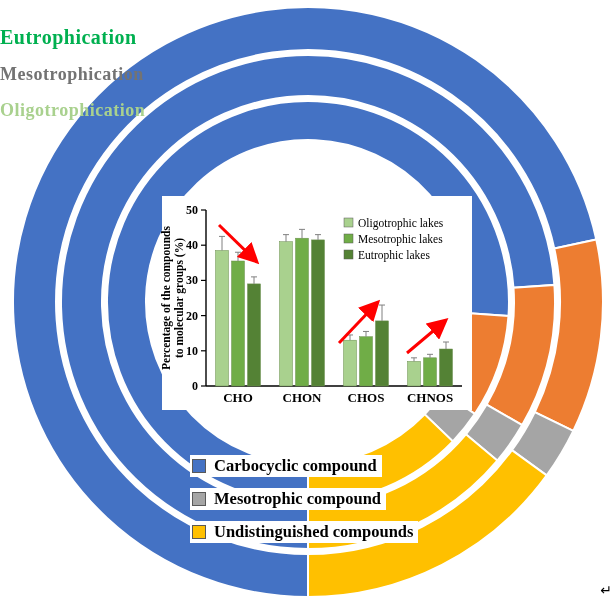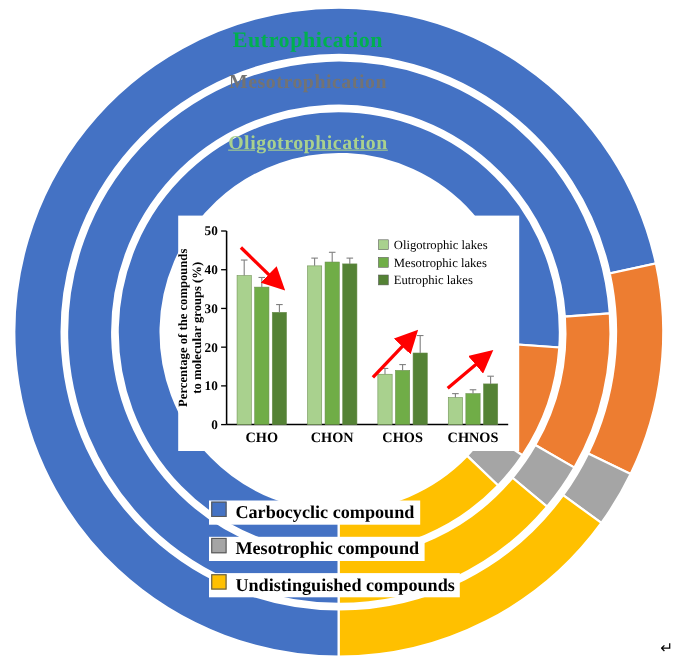--- a/index.html
+++ b/index.html
@@ -1,25 +1,25 @@
 <!DOCTYPE html>
 <html><head>
 <meta charset="utf-8">
 <style>
   html,body{margin:0;padding:0;background:#fff;}
   .figure{position:relative;width:616px;height:605px;background:#fff;overflow:hidden;
           font-family:"Liberation Serif", serif;}
   .figure svg{position:absolute;left:0;top:0;}
-  .ring-label{position:absolute;left:0;width:560px;text-align:center;font-weight:bold;
+  .ring-label{position:absolute;left:0;width:560px;text-align:left;font-weight:bold;
               letter-spacing:.5px;}
   .label-outer{top:26px;font-size:20px;}
   .label-middle{top:64px;font-size:18px;}
-  .label-inner{top:119px;font-size:18px;text-decoration:underline;}
+  .label-inner{top:100px;font-size:18px;}
   .donut-legend{position:absolute;left:190px;top:455px;}
-  .legend-row{display:flex;margin-bottom:11px;background:#fff;
+  .legend-row{display:flex;align-items:center;margin-bottom:11px;background:#fff;
               padding:1px 5px 1px 2px;width:max-content;font-weight:bold;font-size:16.5px;color:#000;}
   .legend-swatch{display:inline-block;width:12px;height:12px;margin-right:8px;
                  border:1px solid #595959;flex:none;}
   .return-mark{position:absolute;right:4px;bottom:6px;font-size:14px;color:#000;}
 </style>
 </head>
 <body>
 
 <div class="figure">
   <svg id="fig-svg" width="616" height="605" viewBox="0 0 616 605">

